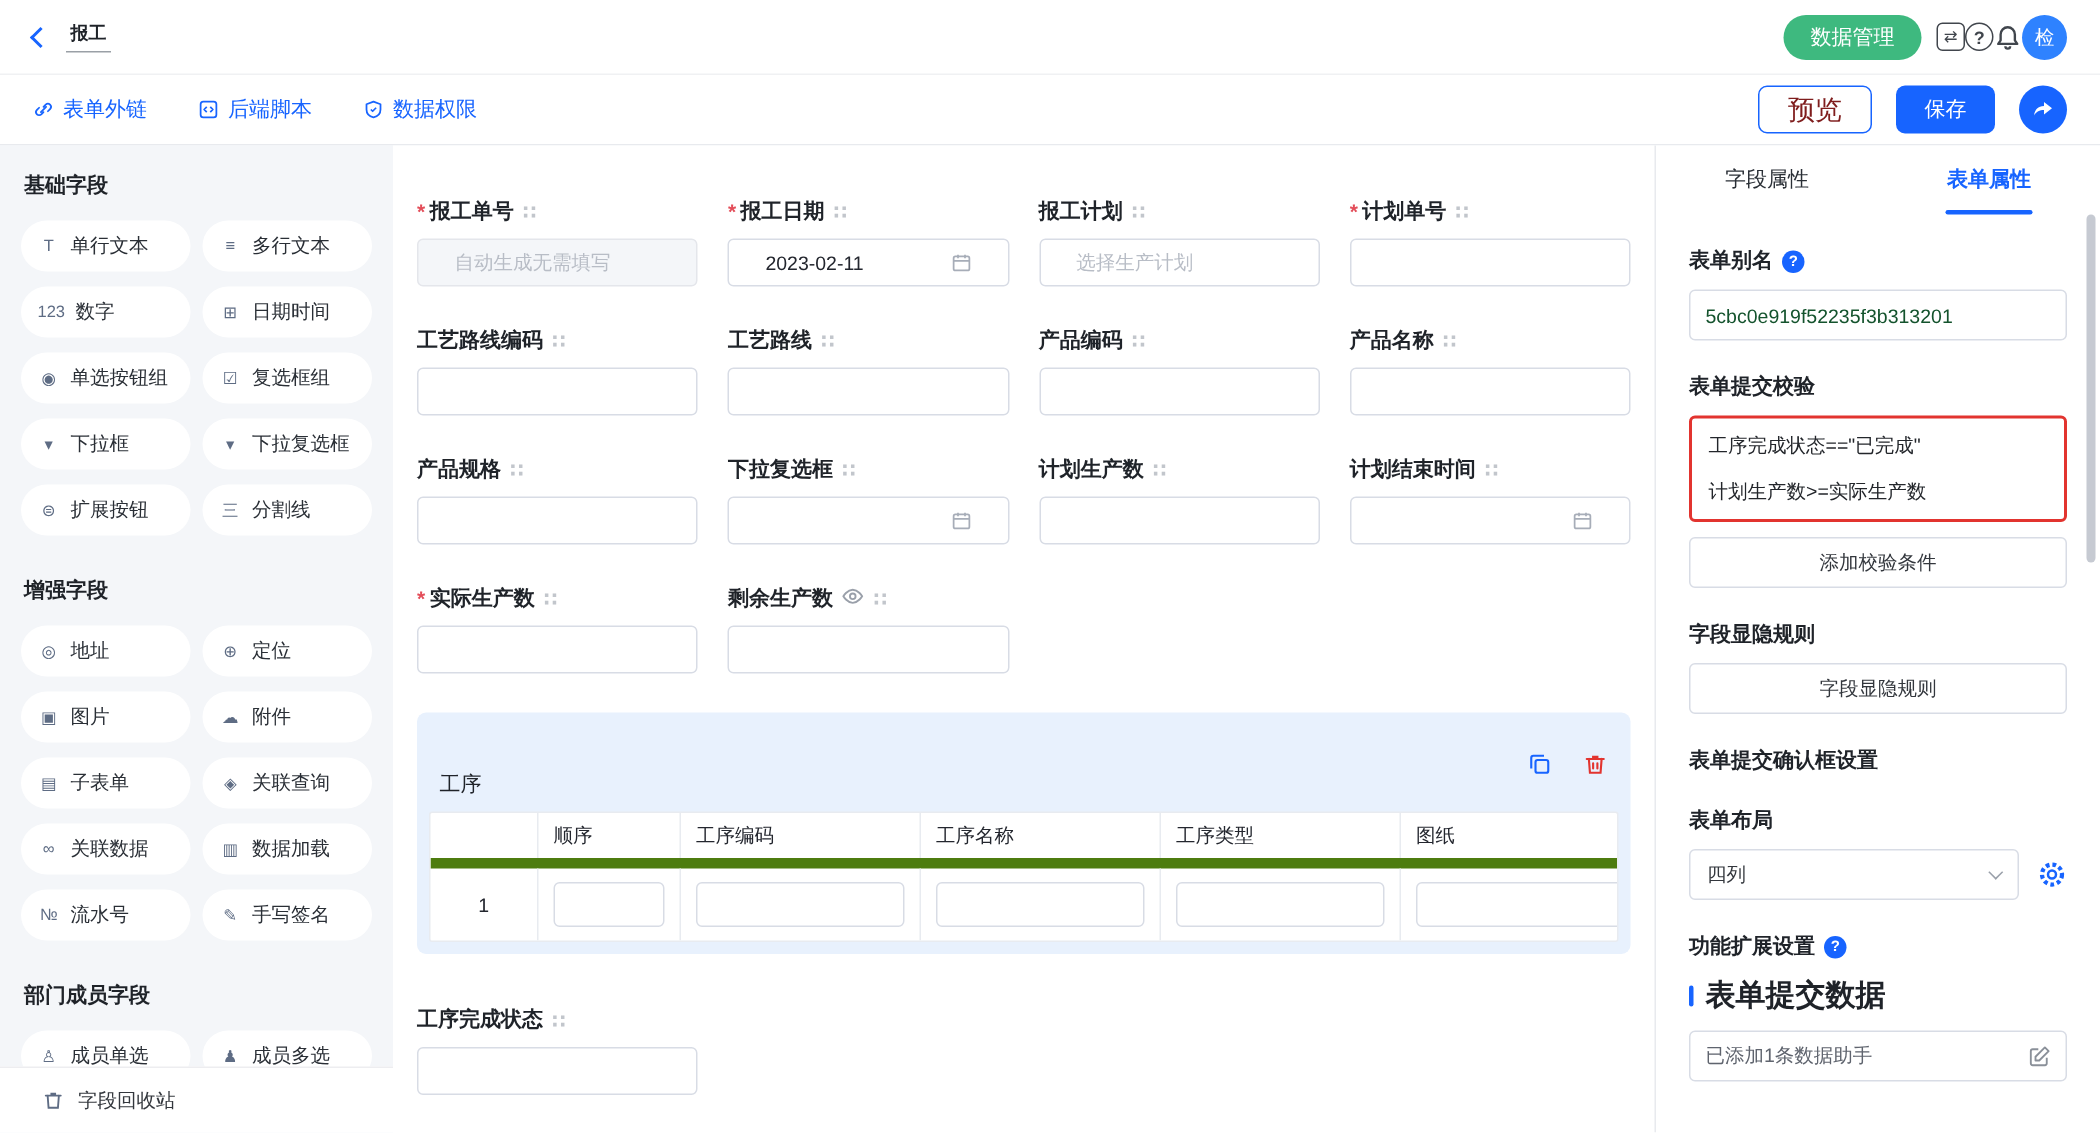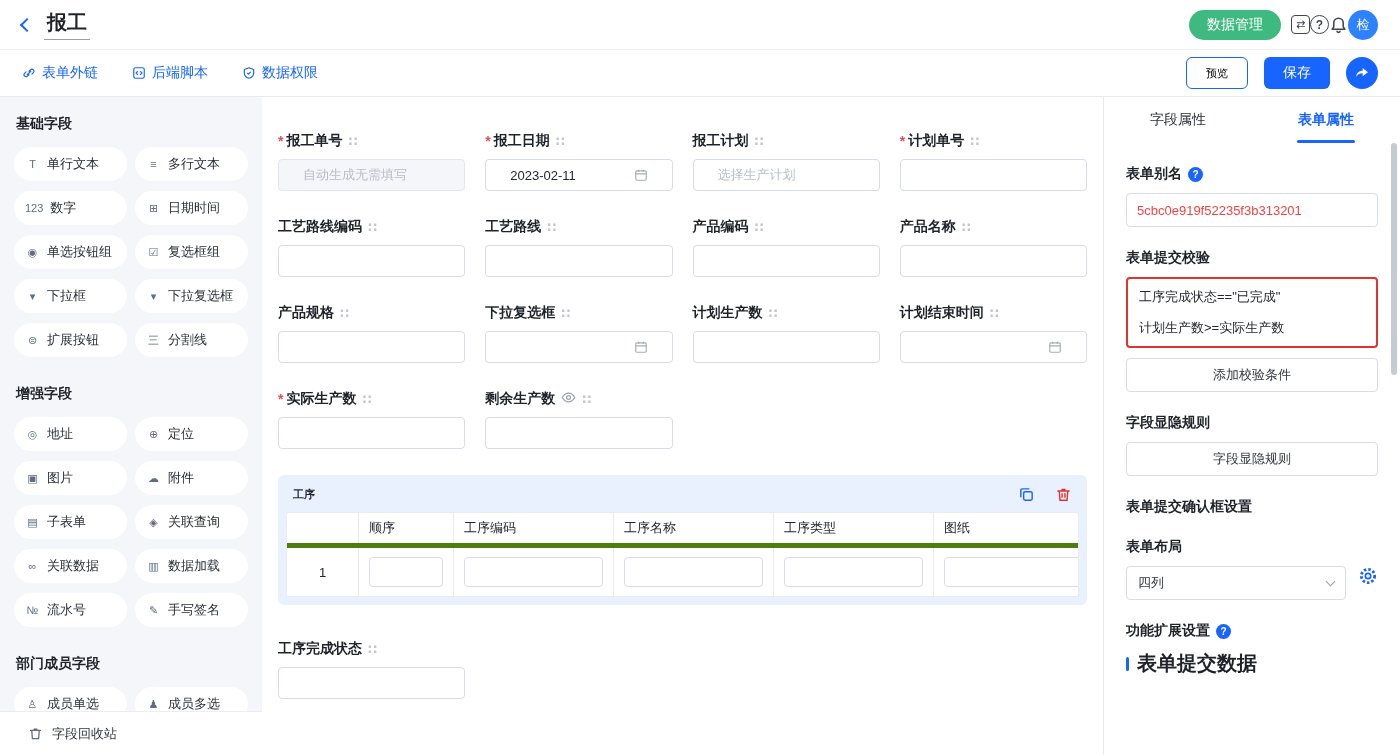--- a/index.html
+++ b/index.html
@@ -7,43 +7,43 @@
   body {
     font-family: "Liberation Sans", "DejaVu Sans", sans-serif;
     font-size: 14px; color: #1f2329; background: #fff;
   }
   
   .topbar { height:50px; display:flex; align-items:center; justify-content:space-between;
     padding:0 22px; background:#fff; border-bottom:1px solid #f0f1f3; position:relative; }
   .topbar-left { display:flex; align-items:center; gap:12px; }
   .back-chevron { width:10px; height:10px; border-left:2px solid #1764ff; border-bottom:2px solid #1764ff;
     transform:rotate(45deg); cursor:pointer; margin-top:1px; }
-  .page-title { font-size:20px; font-weight:bold; border-bottom:1px solid #9aa0a6; padding:0 3px 3px; }
+  .page-title { font-size:12px; font-weight:bold; border-bottom:1px solid #9aa0a6; padding:0 3px 3px; }
   .center-tabs { position:absolute; left:50%; transform:translateX(-50%); top:0; height:50px; display:flex; gap:56px; }
   .center-tab { height:50px; display:flex; align-items:center; font-size:15px; color:#2a2f36; cursor:pointer; position:relative; }
   .center-tab.active { color:#1764ff; font-weight:bold; }
   .center-tab.active::after { content:""; position:absolute; bottom:0; left:0; width:100%; height:3px; background:#1764ff; border-radius:2px; }
   .topbar-right { display:flex; align-items:center; }
   .btn-green { background:#3eb97f; color:#fff; border:none; height:30px; padding:0 18px;
     border-radius:16px; font-size:14px; cursor:pointer; margin-right:10px; }
   .sq-icon { width:19px; height:19px; border:1.6px solid #41464d; border-radius:4px; display:flex;
     align-items:center; justify-content:center; font-size:11px; color:#41464d; cursor:pointer; }
   .q-circle { width:19px; height:19px; border:1.6px solid #41464d; border-radius:50%; display:flex;
     align-items:center; justify-content:center; font-size:12px; font-weight:bold; color:#41464d; cursor:pointer; }
   .bell { display:flex; cursor:pointer; }
   .avatar { width:30px; height:30px; border-radius:50%; background:#2e82ff; color:#fff; display:flex;
     align-items:center; justify-content:center; font-size:13px; cursor:pointer; }
   
   .toolbar { height:47px; display:flex; align-items:center; justify-content:space-between;
     padding:0 22px; background:#fff; border-bottom:1px solid #e8eaee; }
   .toolbar-links { display:flex; gap:34px; }
   .tool-link { color:#1764ff; font-size:14px; display:flex; align-items:center; gap:6px; cursor:pointer; }
   .toolbar-actions { display:flex; align-items:center; gap:16px; }
-  .btn-preview { height:32px; padding:0 19px; border:1px solid #1764ff; color:#000000; background:#fff;
-    border-radius:6px; font-size:11px; cursor:pointer; }
+  .btn-preview { height:32px; padding:0 19px; border:1px solid #1764ff; color:#7f1d1d; background:#fff;
+    border-radius:6px; font-size:18px; cursor:pointer; }
   .btn-save { height:32px; padding:0 19px; background:#1764ff; color:#fff; border:none;
     border-radius:6px; font-size:14px; cursor:pointer; }
   .btn-share { width:32px; height:32px; border-radius:50%; background:#1764ff; border:none; display:flex;
     align-items:center; justify-content:center; cursor:pointer; }
   
   .app-body { display:flex; height:658px; }
   
   .sidebar { width:262px; background:#f4f6f9; position:relative; padding:10px 14px 0; overflow:hidden; flex:none; }
   .side-section { margin-bottom:28px; }
   .side-section-title { font-weight:bold; font-size:14px; margin:0 2px 14px; }
@@ -61,50 +61,50 @@
   .req { color:#e34d59; margin-right:-3px; }
   .drag-dots { color:#c2c6cc; font-size:13px; cursor:grab; line-height:1; }
   .input { height:32px; border:1px solid #d8dce5; border-radius:4px; background:#fff; display:flex;
     align-items:center; padding:0 24px; font-size:13px; color:#23262e; cursor:text; }
   .input.disabled { background:#f4f6f9; border-color:#e4e6eb; cursor:default; }
   .placeholder { color:#b8bdc6; }
   .suffix { margin-left:auto; display:flex; }
   
   .subform { margin-top:26px; background:#e8f1fd; border-radius:6px; padding-bottom:8px; }
   .subform-header { display:flex; align-items:center; justify-content:space-between; padding:11px 15px 9px; }
-  .subform-title { font-weight:bold; font-size:11px; }
+  .subform-title { font-weight:normal; font-size:14px;margin-top:28px; }
   .subform-actions { display:flex; gap:20px; align-items:center; }
   .icon-btn { background:none; border:none; cursor:pointer; display:flex; padding:0; }
   .subform-table { margin:0 8px; background:#fff; overflow:hidden; border:1px solid #e8ebf0; border-radius:2px; }
   .sub-row { display:flex; }
   .sub-cell { flex:none; border-right:1px solid #e8ebf0; padding:0 10px; display:flex; align-items:center;
     font-size:13px; color:#23262e; overflow:hidden; }
-  .sub-head-row { border-bottom:5px solid #4d7c0f; }
+  .sub-head-row { border-bottom:7px solid #4d7c0f; }
   .sub-head-row .sub-cell { height:30px; }
   .sub-data-row .sub-cell { height:48px; }
   .idx-cell { width:72px; justify-content:center; }
   .sub-input { height:30px; width:100%; min-width:70px; }
   .tail-grid { display:grid; grid-template-columns:repeat(4,1fr); column-gap:20px; margin-top:34px; }
   
   .panel { width:297px; flex:none; border-left:1px solid #e8eaee; position:relative; padding:0 22px; overflow:hidden; background:#fff; }
   .panel-tabs { display:flex; height:46px; margin:0 -22px; }
   .panel-tab { flex:1; display:flex; align-items:center; justify-content:center; font-size:14px; color:#2a2f36; position:relative; cursor:pointer; }
   .panel-tab.active { color:#1764ff; font-weight:bold; }
   .panel-tab.active::after { content:""; position:absolute; bottom:0; left:50%; transform:translateX(-50%);
     width:58px; height:3px; background:#1764ff; border-radius:2px; }
   .panel-h { font-weight:bold; font-size:14px; margin:22px 0 10px; display:flex; align-items:center; gap:6px; }
   .help-dot { width:15px; height:15px; border-radius:50%; background:#1764ff; color:#fff; font-size:10px;
     font-weight:bold; display:inline-flex; align-items:center; justify-content:center; cursor:pointer; }
   .panel-input { height:34px; border:1px solid #d8dce5; border-radius:4px; display:flex; align-items:center;
-    padding:0 10px; font-size:13px; color:#ef4444; cursor:text; }
+    padding:0 10px; font-size:13px; color:#14532d; cursor:text; }
   .rule-box { border:2px solid #e2342f; border-radius:4px; padding:9px 11px; display:flex; flex-direction:column; gap:13px; }
   .rule-line { font-size:13px; color:#23262b; cursor:pointer; }
   .panel-btn { width:100%; height:34px; border:1px solid #d8dce5; border-radius:4px; background:#fff;
     font-size:13px; color:#33373d; cursor:pointer; margin-top:10px; font-family:inherit; }
-  .layout-row { display:flex; gap:12px; }
+  .layout-row { display:flex; gap:12px; align-items:center; }
   .select { flex:1; height:34px; border:1px solid #d8dce5; border-radius:4px; display:flex; align-items:center;
     justify-content:space-between; padding:0 11px; font-size:13px; color:#33373d; cursor:pointer; }
   .chevron-down { width:7px; height:7px; border-right:1.6px solid #9aa0aa; border-bottom:1.6px solid #9aa0aa;
     transform:rotate(45deg); margin-top:-4px; }
   .gear-btn { background:none; border:none; cursor:pointer; display:flex; padding:0; }
   .accent-title { display:flex; align-items:center; gap:8px; font-weight:bold; font-size:20px; margin-top:14px;text-align:center; }
   .accent-bar { width:3px; height:14px; background:#1764ff; border-radius:2px; }
   .helper-box { height:34px; border:1px solid #d8dce5; border-radius:4px; display:flex; align-items:center;
     justify-content:space-between; padding:0 10px; font-size:13px; color:#5f646e; margin-top:10px; cursor:pointer; }
   .panel-scrollbar { position:absolute; right:3px; top:46px; width:6px; height:232px; background:#c6cad2; border-radius:3px; cursor:grab; }
@@ -576,18 +576,25 @@
 
     <div class="panel-h">
       <span>功能扩展设置</span>
       <span class="help-dot">?</span>
     </div>
 
     <div class="accent-title" style="margin-top:2px">
       <span class="accent-bar"></span>
       <span>表单提交数据</span>
     </div>
+    <div class="helper-box">
+      <span>已添加1条数据助手</span>
+      <svg width="15" height="15" viewBox="0 0 24 24" fill="none" stroke="#8a9099" stroke-width="2" stroke-linejoin="round">
+        <path d="M20 13v6a2 2 0 0 1-2 2H5a2 2 0 0 1-2-2V6a2 2 0 0 1 2-2h6"></path>
+          <path d="M18 2l4 4-10 10h-4v-4z"></path>
+      </svg>
+    </div>
 
     
 
     <div class="panel-scrollbar"></div>
   </div>
 </div>
 
 </body></html>

